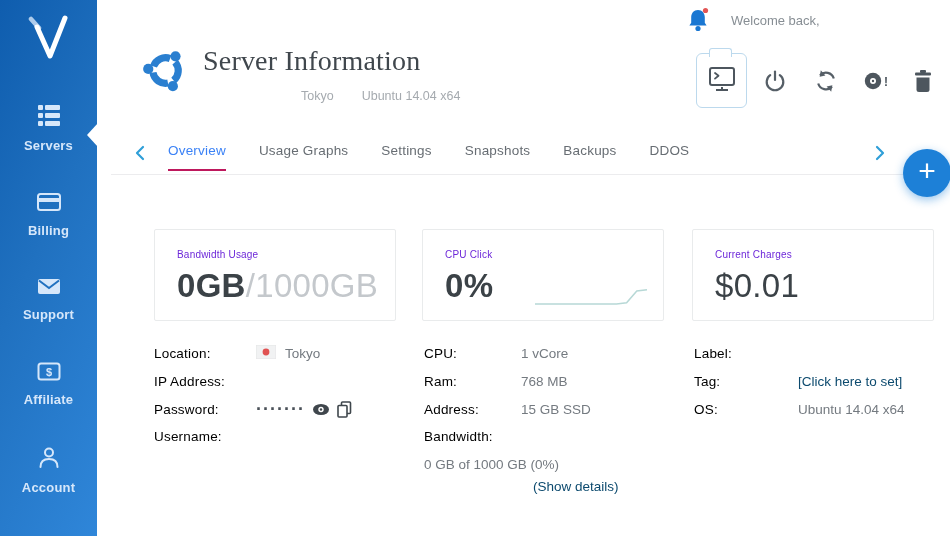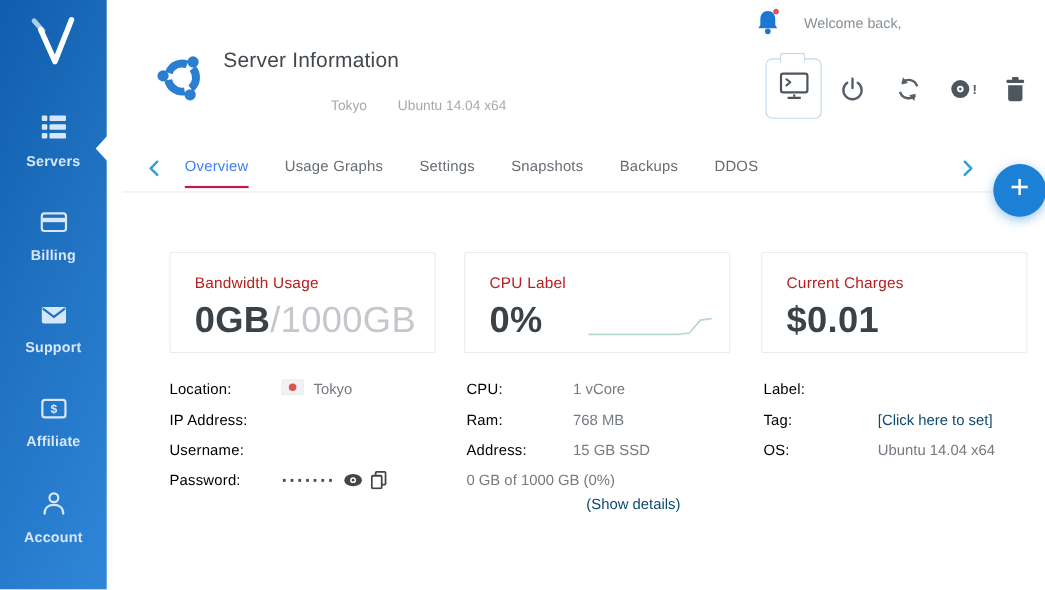--- a/index.html
+++ b/index.html
@@ -18,21 +18,21 @@
            border-top:12px solid transparent; border-bottom:12px solid transparent;
            border-right:11px solid #ffffff; }
 
   
   .main { position:absolute; left:111px; top:0; width:853px; height:536px; background:#fff; }
 
   .bell { position:absolute; left:575px; top:6px; cursor:pointer; }
   .welcome { position:absolute; left:620px; top:13px; font-size:13px; color:#878e94; }
 
   .ubuntu { position:absolute; left:30px; top:46px; }
-  .page-title { position:absolute; left:92px; top:45px; font-size:19px; font-weight:500; color:#40474d; letter-spacing:.2px; }
+  .page-title { position:absolute; left:92px; top:45px; font-size:28px; font-weight:500; color:#40474d; letter-spacing:.2px;font-family:Liberation Serif, serif; }
   .subtitle { position:absolute; left:190px; top:89px; font-size:12.5px; color:#a5aaaf; display:flex; gap:28px; }
 
   .console-wrap { position:absolute; left:585px; top:53px; width:51px; height:55px;
                   border:1px solid #bcd9ed; border-radius:6px; background:#fff;
                   display:flex; align-items:center; justify-content:center; cursor:pointer; }
   .console-wrap::before { content:""; position:absolute; top:-6px; left:12px; width:21px; height:8px;
                   background:#fff; border:1px solid #bcd9ed; border-bottom:none; border-radius:3px 3px 0 0; }
   .act { position:absolute; top:67px; width:28px; height:28px; display:flex; align-items:center; justify-content:center; cursor:pointer; }
   .act.power { left:650px; } .act.refresh { left:701px; } .act.iso { left:751px; } .act.trash { left:798px; }
 
@@ -45,24 +45,24 @@
   .divider { position:absolute; left:0; top:174px; width:853px; height:1px; background:#ececee; }
 
   .fab { position:absolute; left:792px; top:149px; width:48px; height:48px; border-radius:50%;
          background:#1d80d7; color:#fff; font-size:30px; font-weight:400; line-height:44px;
          text-align:center; cursor:pointer; box-shadow:0 3px 10px rgba(29,128,215,.45); }
 
   
   .card { position:absolute; top:229px; width:242px; height:92px; background:#fff;
           border:1px solid #e9ebec; border-radius:2px; padding:19px 0 0 22px; }
   .card.c1 { left:43px; } .card.c2 { left:311px; } .card.c3 { left:581px; }
-  .card .clabel { font-size:14px; color:#b91c1c; letter-spacing:.2px; }
+  .card .clabel { font-size:10px; color:#6d28d9; letter-spacing:.2px; }
   .card .cvalue { margin-top:7px; font-size:33px; color:#3b4247; font-weight:700; letter-spacing:.3px; }
   .card .csuffix { font-weight:400; color:#c4c8cc; }
-  .card.c3 .cvalue { font-weight:700; }
+  .card.c3 .cvalue { font-weight:400; }
   .spark { position:absolute; right:12px; bottom:12px; }
 
   
   .col { position:absolute; top:340px; font-size:13.5px; }
   .col.col1 { left:43px; width:250px; } .col.col2 { left:313px; width:250px; } .col.col3 { left:583px; width:330px; }
   .drow { display:flex; align-items:center; height:27.7px; }
   .dlabel { font-weight:400; color:#000000; letter-spacing:.2px; }
   .col1 .dlabel { width:102px; } .col2 .dlabel { width:97px; } .col3 .dlabel { width:104px; }
   .dvalue { color:#747a80; display:flex; align-items:center; }
   .link { color:#0c4a6e; cursor:pointer; }
@@ -242,21 +242,21 @@
     <div class="divider"></div>
 
     <div class="fab">+</div>
 
     <div class="card c1">
       <div class="clabel">Bandwidth Usage</div>
       <div class="cvalue"><span>0GB</span><span class="csuffix">/1000GB</span></div>
     </div>
 
     <div class="card c2">
-      <div class="clabel">CPU Label</div>
+      <div class="clabel">CPU Click</div>
       <div class="cvalue">0%</div>
       <svg class="spark" width="118" height="28" viewBox="0 0 118 28">
         <polyline id="spark-line" points="2.0,24.0 12.2,24.0 22.4,24.0 32.5,24.0 42.7,24.0 52.9,24.0 63.1,24.0 73.3,24.0 83.5,24.0 93.6,22.7 103.8,11.0 114.0,9.7" fill="none" stroke="#b7d8d6" stroke-width="1.5"></polyline>
       </svg>
     </div>
 
     <div class="card c3">
       <div class="clabel">Current Charges</div>
       <div class="cvalue">$0.01</div>
     </div>
@@ -269,24 +269,20 @@
             <svg width="20" height="14" viewBox="0 0 20 14">
               <rect x="0" y="0" width="20" height="14" fill="#f1f2f3" stroke="#e4e5e6" stroke-width="1"></rect>
               <circle cx="10" cy="7" r="3.4" fill="#e05252"></circle>
             </svg>
           </span>
           <span>Tokyo</span>
         </span>
       </div>
       <div class="drow">
         <span class="dlabel">IP Address:</span>
-        <span class="dvalue"></span>
-      </div>
-      <div class="drow">
-        <span class="dlabel">Username:</span>
         <span class="dvalue"></span>
       </div>
       <div class="drow">
         <span class="dlabel">Password:</span>
         <span class="dvalue">
           <span class="pw-dots">·······</span>
           <span class="pw-ic">
             <svg width="18" height="13" viewBox="0 0 18 13">
               <ellipse cx="9" cy="6.5" rx="8" ry="5.5" fill="#3f464c"></ellipse>
               <circle cx="9" cy="6.5" r="2.7" fill="#ffffff"></circle>
@@ -294,34 +290,41 @@
             </svg>
           </span>
           <span class="pw-ic">
             <svg width="15" height="17" viewBox="0 0 15 17">
               <rect x="4.5" y="1" width="9" height="11.5" rx="1" fill="none" stroke="#3f464c" stroke-width="1.6"></rect>
               <rect x="1" y="4.5" width="9" height="11.5" rx="1" fill="#ffffff" stroke="#3f464c" stroke-width="1.6"></rect>
             </svg>
           </span>
         </span>
       </div>
+      <div class="drow">
+        <span class="dlabel">Username:</span>
+        <span class="dvalue"></span>
+      </div>
     </div>
 
     <div class="col col2">
       <div class="drow">
         <span class="dlabel">CPU:</span>
         <span class="dvalue">1 vCore</span>
       </div>
       <div class="drow">
         <span class="dlabel">Ram:</span>
         <span class="dvalue">768 MB</span>
       </div>
       <div class="drow">
         <span class="dlabel">Address:</span>
         <span class="dvalue">15 GB SSD</span>
+      </div>
+      <div class="drow">
+        <span class="dlabel">Bandwidth:</span>
       </div>
       <div class="bw-line">0 GB of 1000 GB (0%)</div>
       <div class="show-details link">(Show details)</div>
     </div>
 
     <div class="col col3">
       <div class="drow">
         <span class="dlabel">Label:</span>
         <span class="dvalue"></span>
       </div>

